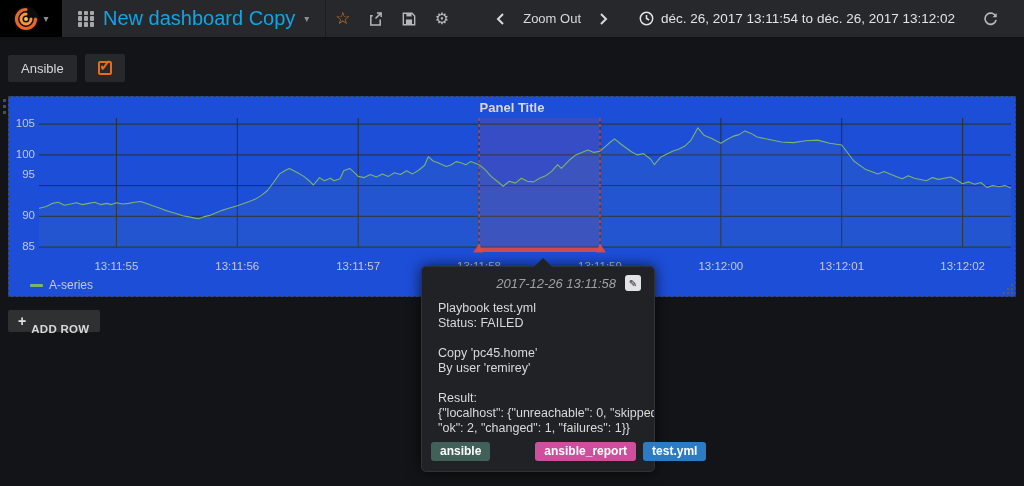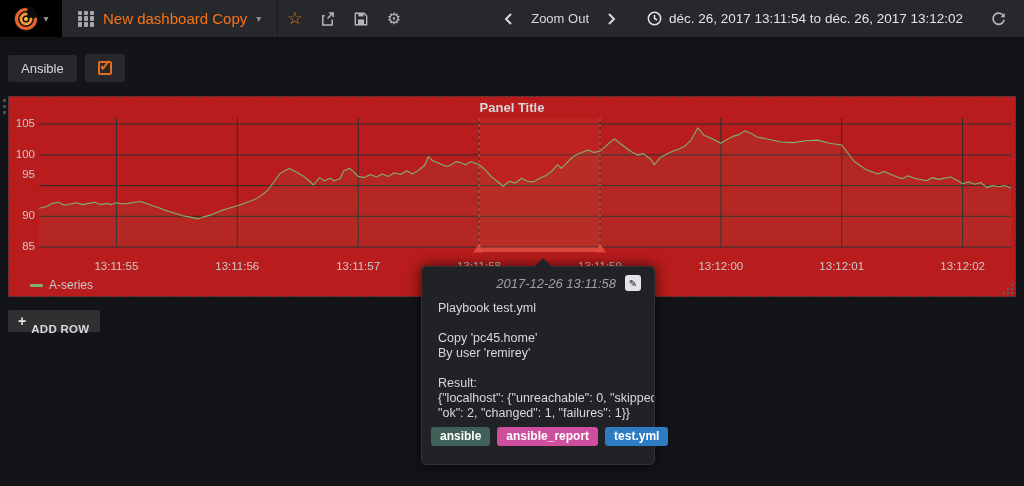--- a/index.html
+++ b/index.html
@@ -7,40 +7,40 @@
   body { background:#131417; font-family:"Liberation Sans", sans-serif; color:#d8d9da; position:relative; }
 
   
   .navbar { position:absolute; left:0; top:0; width:1024px; height:40px; background:#26282b;
             display:flex; align-items:stretch; border-bottom:3px solid #101214; }
   .logo-box { width:62px; background:#000; display:flex; align-items:center; justify-content:center; gap:4px; cursor:pointer; }
   .caret { color:#8e8e8e; font-size:10px; line-height:1; }
   .dash-nav { display:flex; align-items:center; gap:9px; padding:0 16px; border-right:1px solid #1b1c1e; cursor:pointer; }
   .grid-icon { width:16px; height:16px; display:grid; grid-template-columns:repeat(3,1fr); gap:1.5px; }
   .grid-icon span { background:#a6a8aa; border-radius:1px; }
-  .dash-title { font-size:15px; color:#f97316; font-weight:500; white-space:nowrap; }
+  .dash-title { font-size:20px; color:#0ea5e9; font-weight:500; white-space:nowrap; }
   .nav-icons { display:flex; align-items:center; }
   .icon-btn { width:33px; height:37px; display:flex; align-items:center; justify-content:center; cursor:pointer; color:#b5b7b9; }
   .star { color:#eb7b18; font-size:17px; }
-  .nav-right { margin-left:auto; display:flex; align-items:center; padding-right:18px; }
+  .nav-right { margin-left:auto; display:flex; align-items:center; padding-right:26px; }
   .zoom-ctl { display:flex; align-items:center; gap:4px; margin-right:26px; }
   .zoom-out { font-size:13px; color:#d8d9da; padding:0 10px; cursor:pointer; font-weight:500; }
   .chev-btn { width:18px; height:24px; display:flex; align-items:center; justify-content:center; cursor:pointer; }
   .time-btn { display:flex; align-items:center; gap:7px; font-size:13.5px; font-weight:500; color:#e3e3e5; cursor:pointer; margin-right:28px; white-space:nowrap; }
   .refresh-btn { cursor:pointer; display:flex; align-items:center; }
 
   
   .var-row { position:absolute; left:0; top:43px; width:1024px; height:50px; display:flex; align-items:center; padding-left:8px; gap:8px; }
   .var-label { background:#26282b; color:#d8d9da; font-size:13px; padding:6px 13px; border-radius:2px; }
   .var-check { background:#26282b; width:40px; height:28px; border-radius:2px; display:flex; align-items:center; justify-content:center; cursor:pointer; position:relative; }
   .checkbox-sq { width:14px; height:14px; border:2px solid #e46c1d; border-radius:2px; }
   .checkmark { position:absolute; left:14px; top:2px; color:#e46c1d; font-size:16px; font-weight:bold; }
 
   
-  .panel { position:absolute; left:8px; top:96px; width:1008px; height:201px; background:#b91c1c;
+  .panel { position:absolute; left:8px; top:96px; width:1008px; height:201px; background:#1d4ed8;
            border:1px dashed #3a3d40; }
   .panel-title { position:absolute; left:0; top:3px; width:100%; text-align:center; font-size:13px; font-weight:bold; color:#d8d9da; cursor:pointer; }
   .chart-mount { position:absolute; left:30px; top:21px; width:972px; height:140px; }
   .axis-y { position:absolute; left:0; width:26px; text-align:right; font-size:11.5px; color:#c8c9ca; }
   .axis-x { position:absolute; width:70px; text-align:center; font-size:11.5px; color:#c8c9ca; top:163px; }
   .legend { position:absolute; left:21px; bottom:4px; display:flex; align-items:center; gap:6px; cursor:pointer; }
   .legend-swatch { width:13px; height:3px; border-radius:1px; }
   .legend-name { font-size:12px; color:#c8c9ca; }
   .resize-handle { position:absolute; right:2px; bottom:2px; width:10px; height:10px; cursor:nwse-resize; }
   .resize-handle i { position:absolute; width:2px; height:2px; background:#5a5d60; }
@@ -51,21 +51,21 @@
   .row-handle i { display:block; width:3px; height:3px; background:#4b4e51; margin:3px auto; }
 
   .add-row { position:absolute; left:8px; top:310px; height:22px; background:#2e3032; border-radius:2px;
              display:flex; align-items:center; gap:5px; padding:0 10px; cursor:pointer; }
   .add-row .plus { font-size:14px; font-weight:bold; color:#e3e3e5; }
   .add-row .lbl { font-size:11.5px; font-weight:bold; color:#d8d9da; letter-spacing:.3px;margin-top:16px; }
 
   
   .tooltip { position:absolute; left:421px; top:266px; width:234px; background:#202226;
              border:1px solid #313237; border-radius:5px; box-shadow:0 0 14px rgba(0,0,0,.7);
-             padding:7px 0 18px; z-index:5; }
+             padding:7px 0 10px; z-index:5; }
   .tooltip .arrow { position:absolute; left:112px; top:-9px; width:0; height:0;
                     border-left:9px solid transparent; border-right:9px solid transparent;
                     border-bottom:9px solid #202226; }
   .tt-header { display:flex; align-items:center; justify-content:flex-end; gap:9px; padding:0 13px 0 16px; height:18px; margin-bottom:9px; }
   .tt-date { font-size:13px; font-style:italic; color:#9fa1a4; }
   .tt-edit { width:16px; height:16px; background:#e3e3e5; border-radius:3px; color:#202226; font-size:10px;
              display:flex; align-items:center; justify-content:center; cursor:pointer; }
   .tline { font-size:12.5px; line-height:15px; min-height:15px; color:#d8d9da; padding:0 16px; white-space:nowrap; overflow:hidden; }
   .tt-tags { display:flex; gap:7px; padding:6px 0 0 9px; }
   .tag { font-size:12px; font-weight:bold; color:#fff; padding:2px 9px 3px; border-radius:3px; }
@@ -226,25 +226,26 @@
 
 <div class="tooltip">
   <div class="arrow"></div>
   <div class="tt-header">
     <span class="tt-date">2017-12-26 13:11:58</span>
     <span class="tt-edit">
       <span>✎</span>
     </span>
   </div>
   <div class="tline">Playbook test.yml</div>
+  <div class="tline">Status: FAILED</div>
   <div class="tline"></div>
   <div class="tline">Copy 'pc45.home'</div>
   <div class="tline">By user 'remirey'</div>
   <div class="tline"></div>
   <div class="tline">Result:</div>
   <div class="tline">{"localhost": {"unreachable": 0, "skipped": 0,</div>
   <div class="tline">"ok": 2, "changed": 1, "failures": 1}}</div>
   <div class="tt-tags">
     <span class="tag" style="background: rgb(65, 97, 88);">ansible</span>
-    <span class="tag" style="background: rgb(207, 78, 158);">ansible_report</span>
+    <span class="tag" style="background: rgb(207, 78, 158); margin-left: 38px;">ansible_report</span>
     <span class="tag" style="background: rgb(45, 124, 195);">test.yml</span>
   </div>
 </div>
 
 </body></html>

